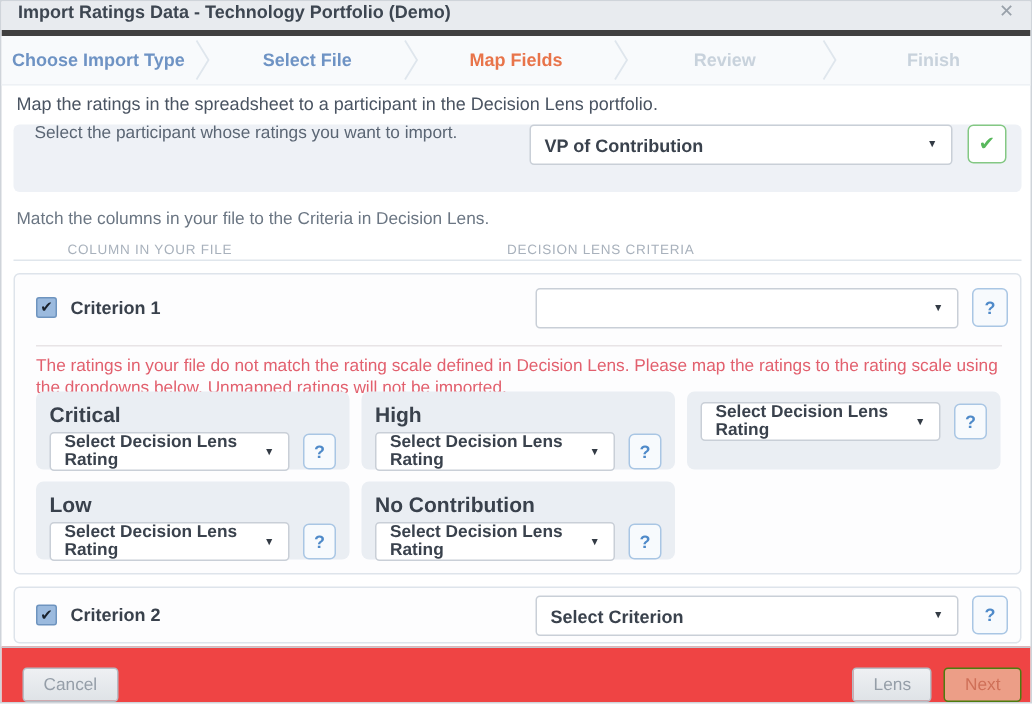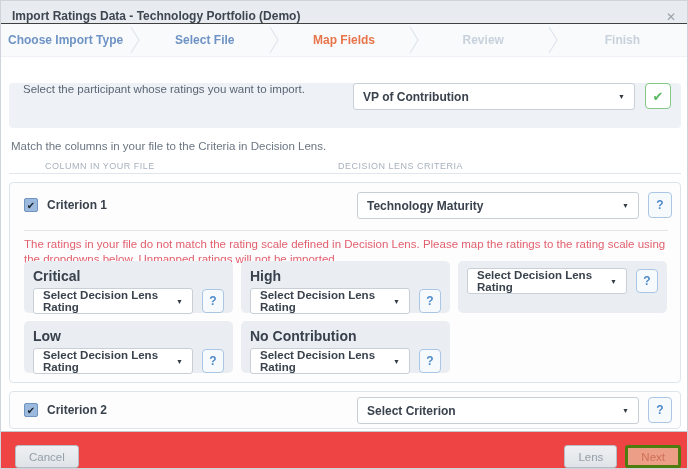--- a/index.html
+++ b/index.html
@@ -1,20 +1,20 @@
 <!DOCTYPE html>
 <html><head>
 <meta charset="utf-8">
 <style>
   * { margin:0; padding:0; box-sizing:border-box; }
   body { background:#fff; font-family:"Liberation Sans","DejaVu Sans",sans-serif; }
   .dialog { position:relative; width:688px; height:469px; background:#fff; border:1px solid #cfd4da; overflow:hidden; }
 
   
-  .titlebar { position:absolute; top:0; left:0; right:0; height:23px; background:#e8ebef; border-bottom:1px solid #404040; display:flex; align-items:flex-end; padding:0 11px; }
+  .titlebar { position:absolute; top:0; left:0; right:0; height:23px; background:#e8ebef; border-bottom:4px solid #404040; display:flex; align-items:flex-start; padding:0 11px; }
   .titlebar .title { font-size:12px; font-weight:700; color:#3d4651; }
   .titlebar .close { margin-left:auto; color:#99a1aa; font-size:12px; font-weight:700; cursor:pointer; line-height:1; }
 
   
   .steps { position:absolute; top:23px; left:0; right:0; height:33px; background:#f8fafc; border-bottom:1px solid #eef1f5; display:flex; align-items:stretch; }
   .step { flex:1; display:flex; align-items:center; justify-content:center; font-size:12px; font-weight:700; }
   .step.done { color:#6e93c4; cursor:pointer; }
   .step.active { color:#e8744a; }
   .step.upcoming { color:#c8d2dc; }
   .step-sep { display:flex; align-items:center; }
@@ -61,21 +61,21 @@
   .card { width:209px; height:52px; background:#eaeef3; border-radius:5px; padding:7px 9px; }
   .card-label { font-size:14px; font-weight:700; color:#39414c; margin-bottom:4px; }
   .card-controls { display:flex; align-items:center; }
   .card .select { width:160px; height:26px; font-size:11.5px; }
   .card .chelp { width:22px; height:24px; margin-left:9px; background:#f7fafd; border:1px solid #a9c6e4; border-radius:4px; color:#4f8ac9; font-size:12px; font-weight:700; display:flex; align-items:center; justify-content:center; cursor:pointer; }
 
   
   .footer { position:absolute; left:0; right:0; bottom:0; height:37px; background:#ef4444; border-top:1px solid #c3cad1; display:flex; align-items:flex-end; padding:0 6px 0 14px; }
   .btn { height:23px; border-radius:3px; font-size:11.5px; display:flex; align-items:center; padding:0 13px; cursor:pointer; }
   .btn-gray { background:linear-gradient(#eef0f3,#dfe3e7); border:1px solid #b6bdc5; color:#959ea8; }
-  .btn-next { background:#ec9e87; border:3px solid #4d7c0f; color:#cf7058; margin-left:8px; }
+  .btn-next { background:#ec9e87; border:1px solid #4d7c0f; color:#cf7058; margin-left:8px; }
   .footer .spacer { flex:1; }
 </style>
 </head>
 <body>
 
 <div class="dialog">
 
   <div class="titlebar">
     <span class="title">Import Ratings Data - Technology Portfolio (Demo)</span>
     <span class="close">✕</span>
@@ -102,20 +102,21 @@
       </div>
     <div class="step upcoming">Review</div>
     <div class="step-sep">
         <svg width="10" height="32" viewBox="0 0 10 32">
           <path d="M1 3 L9 16 L1 29" stroke="#dfe6ed" stroke-width="1.2" fill="none"></path>
         </svg>
       </div>
     <div class="step upcoming">Finish</div>
   </div>
 
+  <div class="intro">Map the ratings in the spreadsheet to a participant in the Decision Lens portfolio.</div>
 
   <div class="participant">
     <span class="plabel">Select the participant whose ratings you want to import.</span>
     <div class="select wide">
       <span>VP of Contribution</span>
       <span class="caret">▼</span>
     </div>
     <div class="check-btn">
       <span>✔</span>
     </div>
@@ -129,21 +130,20 @@
   </div>
 
   <div class="panel panel1">
     <div class="crit-check">
       <div class="cb">
         <span>✔</span>
       </div>
       <span class="crit-label">Criterion 1</span>
     </div>
     <div class="select crit-select">
-      <span>Technology Maturity</span>
       <span class="caret">▼</span>
     </div>
     <div class="help-btn help-row">
       <span>?</span>
     </div>
 
     <div class="divider"></div>
     <div class="warning">The ratings in your file do not match the rating scale defined in Decision Lens. Please map the ratings to the rating scale using the dropdowns below. Unmapped ratings will not be imported.</div>
 
     <div class="cards">

